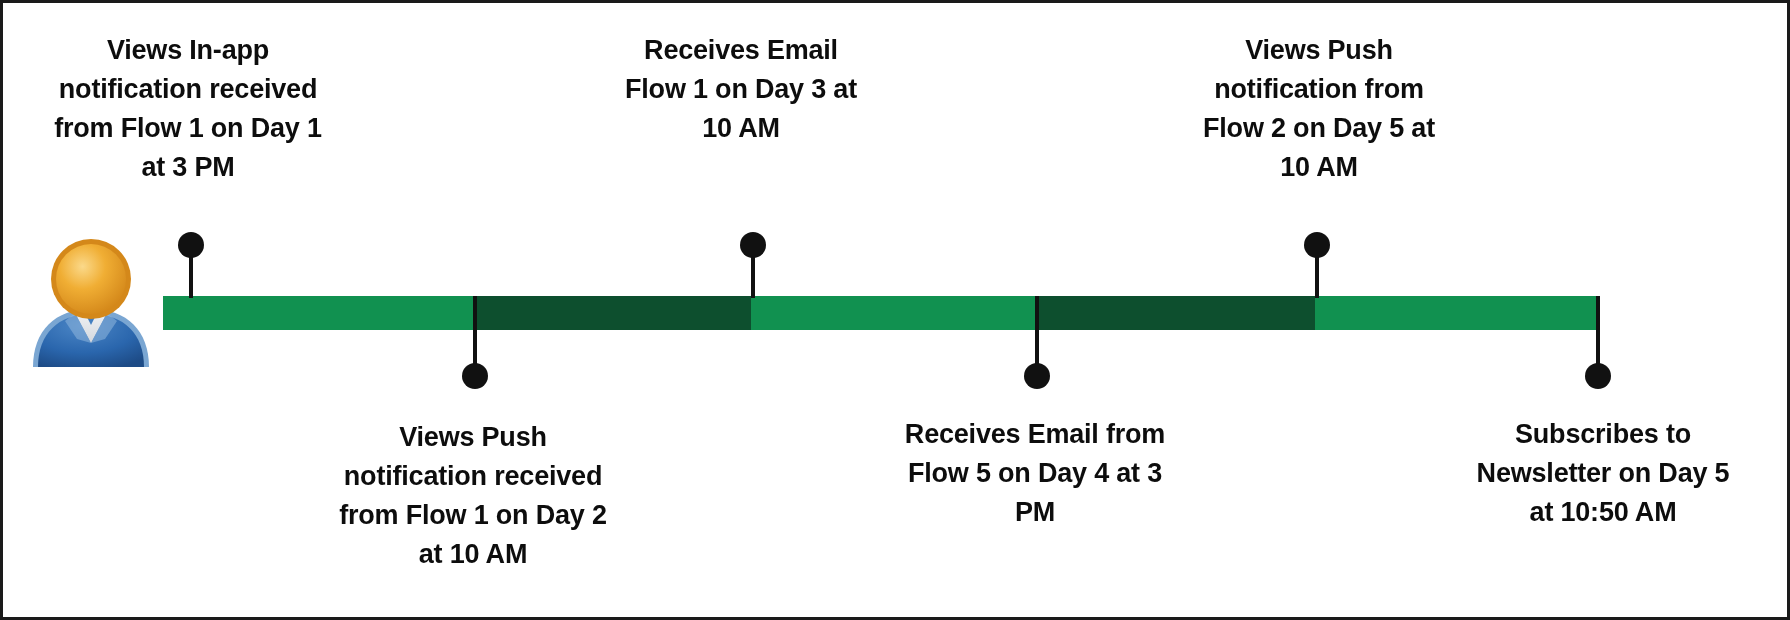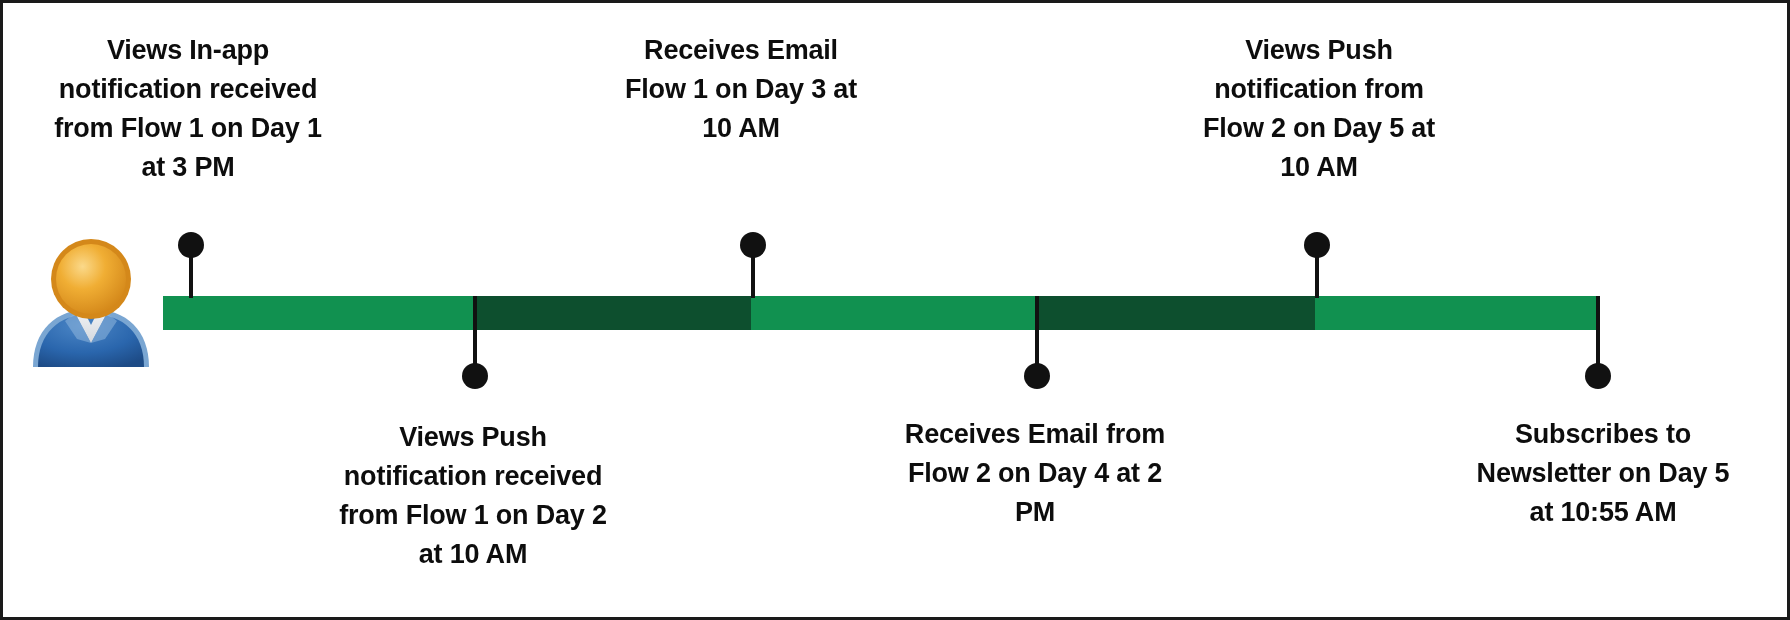--- a/index.html
+++ b/index.html
@@ -154,24 +154,24 @@
 from Flow 1 on Day 1
 at 3 PM</div>
       <div class="label bottom" style="left: 300px; top: 415px; width: 340px;">Views Push
 notification received
 from Flow 1 on Day 2
 at 10 AM</div>
       <div class="label top" style="left: 588px; top: 28px; width: 300px;">Receives Email
 Flow 1 on Day 3 at
 10 AM</div>
       <div class="label bottom" style="left: 872px; top: 412px; width: 320px;">Receives Email from
-Flow 2 on Day 4 at 2
+Flow 5 on Day 4 at 3
 PM</div>
       <div class="label top" style="left: 1166px; top: 28px; width: 300px;">Views  Push
 notification from
 Flow 2 on Day 5 at
 10 AM</div>
       <div class="label bottom" style="left: 1440px; top: 412px; width: 320px;">Subscribes to
 Newsletter on Day 5
-at 10:55 AM</div>
+at 10:50 AM</div>
     </div>
 
 </div>
 
 </body></html>

